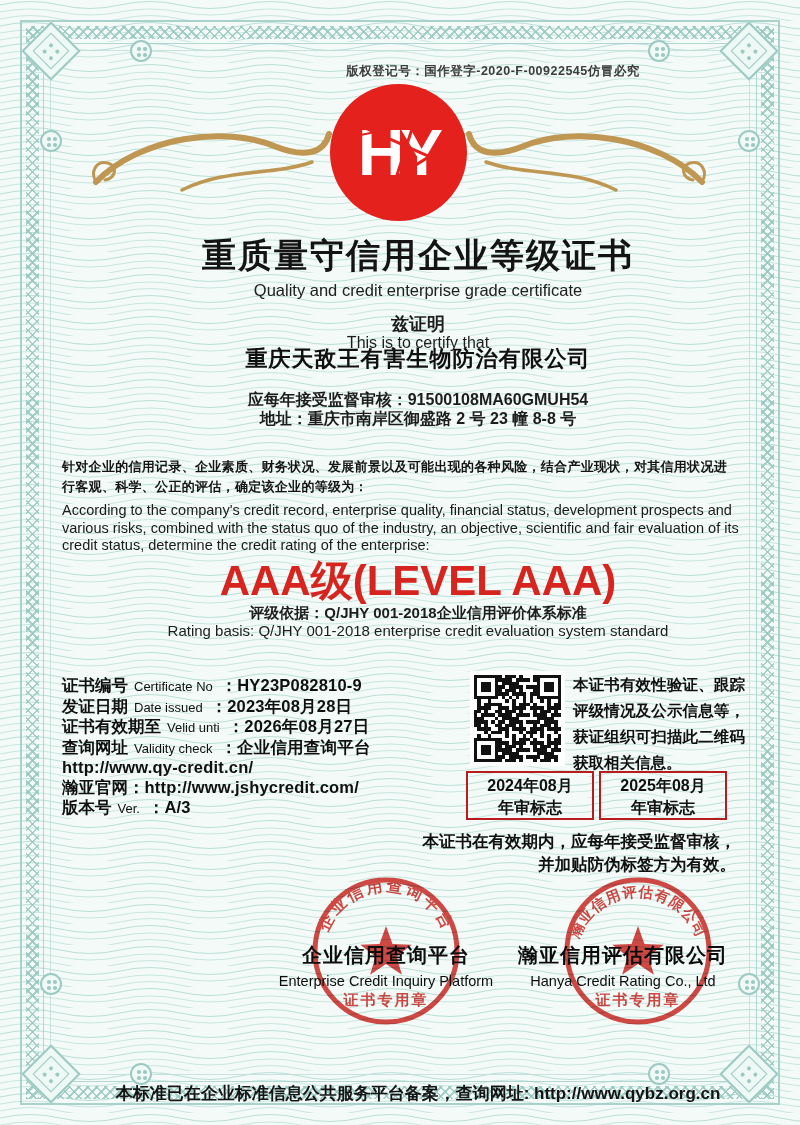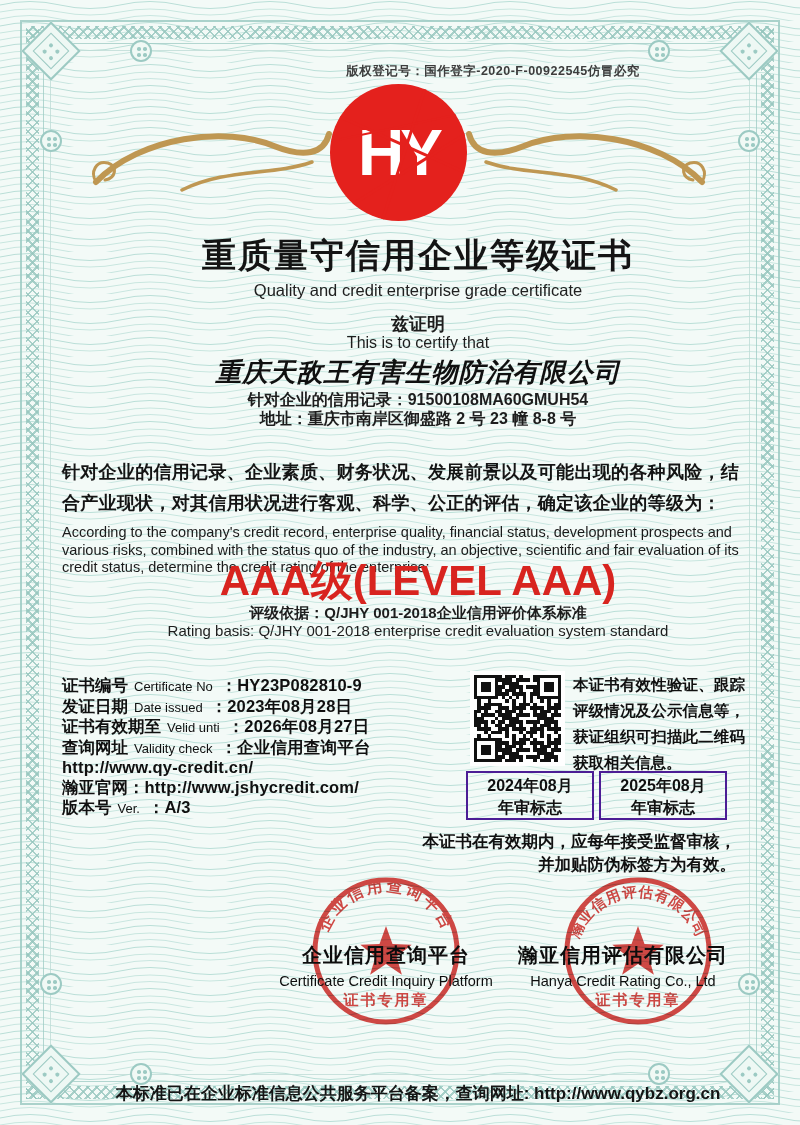--- a/index.html
+++ b/index.html
@@ -48,41 +48,41 @@
   .flourish path{stroke:var(--gold);fill:none;stroke-linecap:round;}
   .fl-left{left:86px;top:122px;}
   .fl-right{left:462px;top:122px;transform:scaleX(-1);}
 
   
   .ctr{position:absolute;left:0;right:0;text-align:center;z-index:4;color:var(--ink);margin-left:36px;}
   .title-zh{top:233px;font-size:34px;font-weight:700;letter-spacing:2px;color:#141414;}
   .title-en{top:281px;font-size:16.5px;font-weight:500;color:#202020;}
   .certify-zh{top:312px;font-size:18px;font-weight:600;}
   .certify-en{top:334px;font-size:16px;font-weight:500;}
-  .company-name{top:355px;font-size:26px;font-weight:800;letter-spacing:1px;color:#101010;font-style:italic;}
+  .company-name{top:344px;font-size:22px;font-weight:800;letter-spacing:1px;color:#101010;}
   .credit-code{top:390px;font-size:16px;font-weight:600;}
   .address{top:409px;font-size:16px;font-weight:600;}
   .eval-block{position:absolute;left:62px;right:60px;top:457px;z-index:4;}
-  .eval-zh{font-size:18px;font-weight:700;line-height:31px;letter-spacing:.3px;color:#141414;}
+  .eval-zh{font-size:13px;font-weight:700;line-height:20px;letter-spacing:.3px;color:#141414;}
   .eval-en{margin-top:5px;font-size:14.5px;font-weight:500;line-height:17.6px;color:#1a1a1a;}
   .grade{top:553px;font-size:42px;font-weight:800;color:var(--accent-red);letter-spacing:0;}
   .basis-zh{top:604px;font-size:15px;font-weight:600;}
   .basis-en{top:622px;font-size:15px;font-weight:500;}
 
   
   .details{position:absolute;left:62px;top:676px;z-index:4;color:#101010;}
   .d-row{line-height:19.6px;white-space:nowrap;font-size:16.5px;font-weight:600;}
   .d-en{font-size:13px;font-weight:500;margin:0 8px 0 6px;}
   .d-val{letter-spacing:.2px;}
 
   
   .qr-svg{position:absolute;left:470px;top:671px;z-index:4;}
   .qr-caption{position:absolute;left:573px;top:672px;width:172px;font-size:15.5px;font-weight:600;
       line-height:26px;color:#101010;z-index:4;text-align:justify;}
-  .badge{position:absolute;top:771px;width:128px;height:49px;border:2px solid #4c1d95;z-index:4;
+  .badge{position:absolute;top:771px;width:128px;height:49px;border:2px solid #b91c1c;z-index:4;
       text-align:center;font-size:16px;font-weight:600;color:#101010;padding-top:2px;line-height:22px;}
   .badge-1{left:466px;} .badge-2{left:599px;}
   .note{position:absolute;right:64px;top:830px;text-align:right;font-size:16.5px;font-weight:600;
       line-height:23px;color:#101010;z-index:4;}
 
   
   .seal{position:absolute;z-index:3;opacity:.88;mix-blend-mode:multiply;}
   .seal-l{left:306px;top:871px;} .seal-r{left:558px;top:871px;}
   .seal-ring{fill:none;stroke:var(--seal-red);stroke-width:5;}
   .seal-arc-text{font-size:16px;font-weight:600;fill:var(--seal-red);letter-spacing:3px;}
@@ -181,21 +181,21 @@
     <span class="crack ck3"></span>
     <span class="crack ck4"></span>
   </div>
 
   <div class="ctr title-zh">重质量守信用企业等级证书</div>
   <div class="ctr title-en">Quality and credit enterprise grade certificate</div>
   <div class="ctr certify-zh">兹证明</div>
   <div class="ctr certify-en">This is to certify that</div>
 
   <div class="ctr company-name">重庆天敌王有害生物防治有限公司</div>
-  <div class="ctr credit-code">针对企业的信用记录：91500108MA60GMUH54</div>
+  <div class="ctr credit-code">应每年接受监督审核：91500108MA60GMUH54</div>
   <div class="ctr address">地址：重庆市南岸区御盛路 2 号 23 幢 8-8 号</div>
 
   <div class="eval-block">
     <div class="eval-zh">针对企业的信用记录、企业素质、财务状况、发展前景以及可能出现的各种风险，结合产业现状，对其信用状况进行客观、科学、公正的评估，确定该企业的等级为：</div>
     <div class="eval-en">According to the company's credit record, enterprise quality, financial status, development prospects and various risks, combined with the status quo of the industry, an objective, scientific and fair evaluation of its credit status, determine the credit rating of the enterprise:</div>
   </div>
 
   <div class="ctr grade">AAA级(LEVEL AAA)</div>
   <div class="ctr basis-zh">评级依据：Q/JHY 001-2018企业信用评价体系标准</div>
   <div class="ctr basis-en">Rating basis: Q/JHY 001-2018 enterprise credit evaluation system standard</div>
@@ -652,21 +652,21 @@
         <path id="sealArcR" d="M18 100 A63 63 0 1 1 142 100" fill="none"></path>
       </defs>
     <circle class="seal-ring" cx="80" cy="80" r="71"></circle>
     <text class="seal-arc-text-sm" text-anchor="middle"><textPath href="#sealArcR" startOffset="50%">瀚亚信用评估有限公司</textPath></text>
     <polygon class="seal-star" points="80,55 86.5,73.1 105.7,73.7 90.5,85.4 95.9,103.8 80,93 64.1,103.8 69.5,85.4 54.3,73.7 73.5,73.1"></polygon>
     <text class="seal-bottom" x="80" y="134">证书专用章</text>
   </svg>
 
   <div class="org org-left">
     <div class="org-zh">企业信用查询平台</div>
-    <div class="org-en">Certificate Credit Inquiry Platform</div>
+    <div class="org-en">Enterprise Credit Inquiry Platform</div>
   </div>
   <div class="org org-right">
     <div class="org-zh">瀚亚信用评估有限公司</div>
     <div class="org-en">Hanya Credit Rating Co., Ltd</div>
   </div>
 
   <div class="ctr footer-line">本标准已在企业标准信息公共服务平台备案，查询网址: http://www.qybz.org.cn</div>
 
 </div>
 

